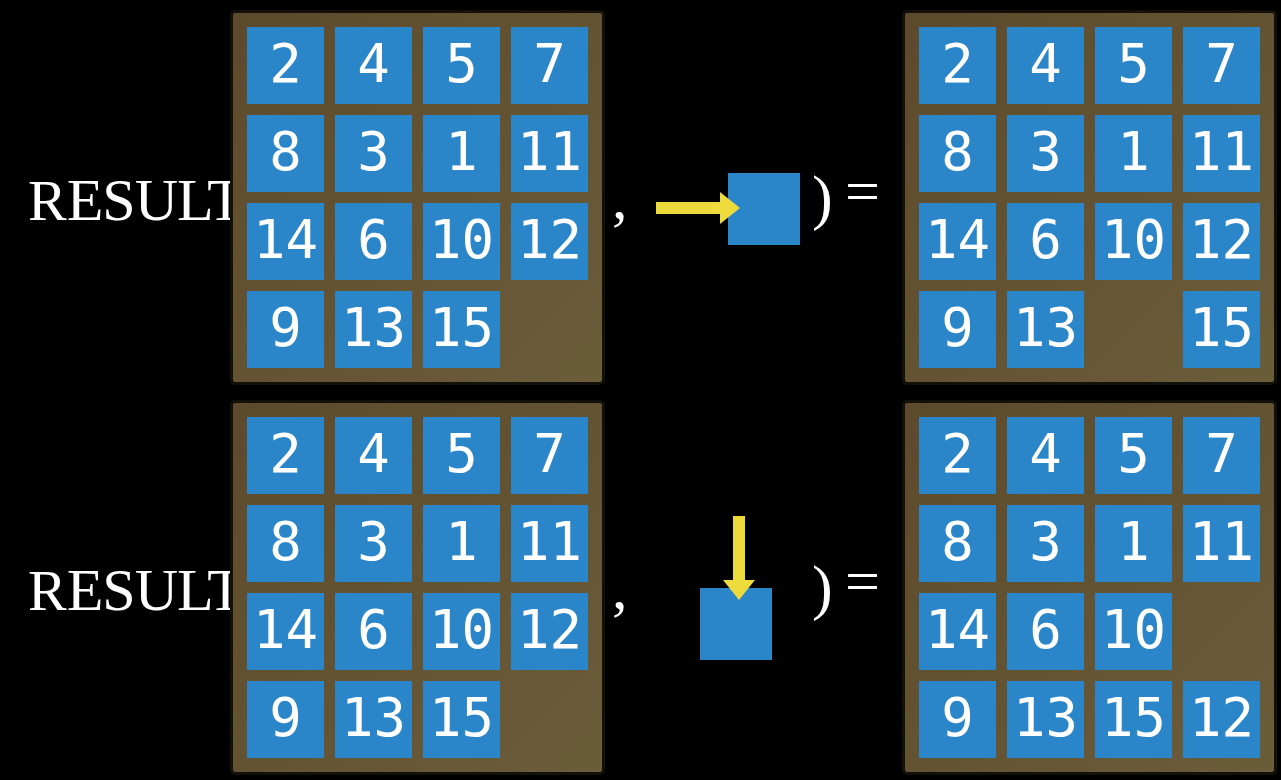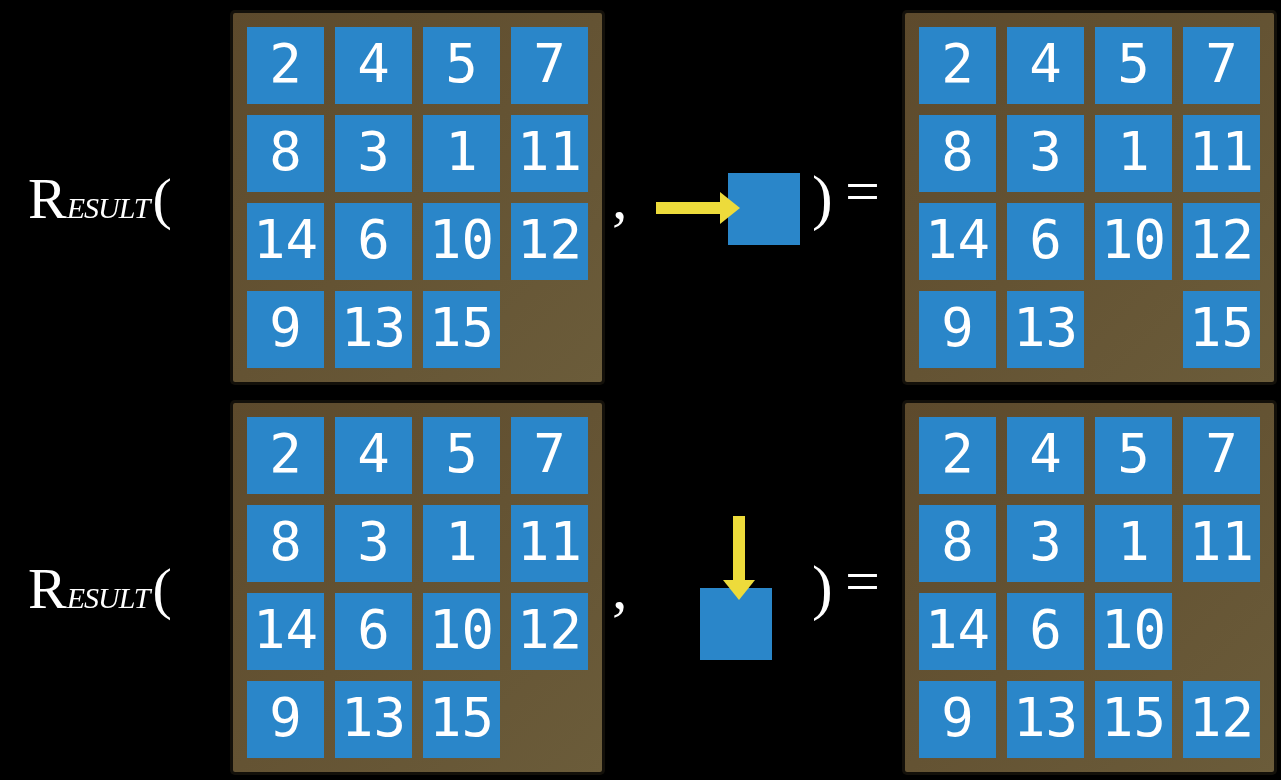--- a/index.html
+++ b/index.html
@@ -53,21 +53,21 @@
   
   .result-label {
     position: absolute;
     left: 28px;
     display: flex;
     align-items: baseline;
     color: var(--ink, #fff);
     white-space: nowrap;
   }
   .result-label .cap   { font-size: 58px; line-height: 1; }
-  .result-label .small { font-size: 30px; line-height: 1; letter-spacing: -1px; font-style: italic; }
+  .result-label .small { font-size: 60px; line-height: 1; letter-spacing: -1px; }
   .result-label .paren { font-size: 58px; line-height: 1; margin-left: 3px; }
   #result-label-1 { top: 170px; }
   #result-label-2 { top: 560px; }
 
   
   .sym {
     position: absolute;
     color: var(--ink, #fff);
     font-size: 62px;
     line-height: 1;

